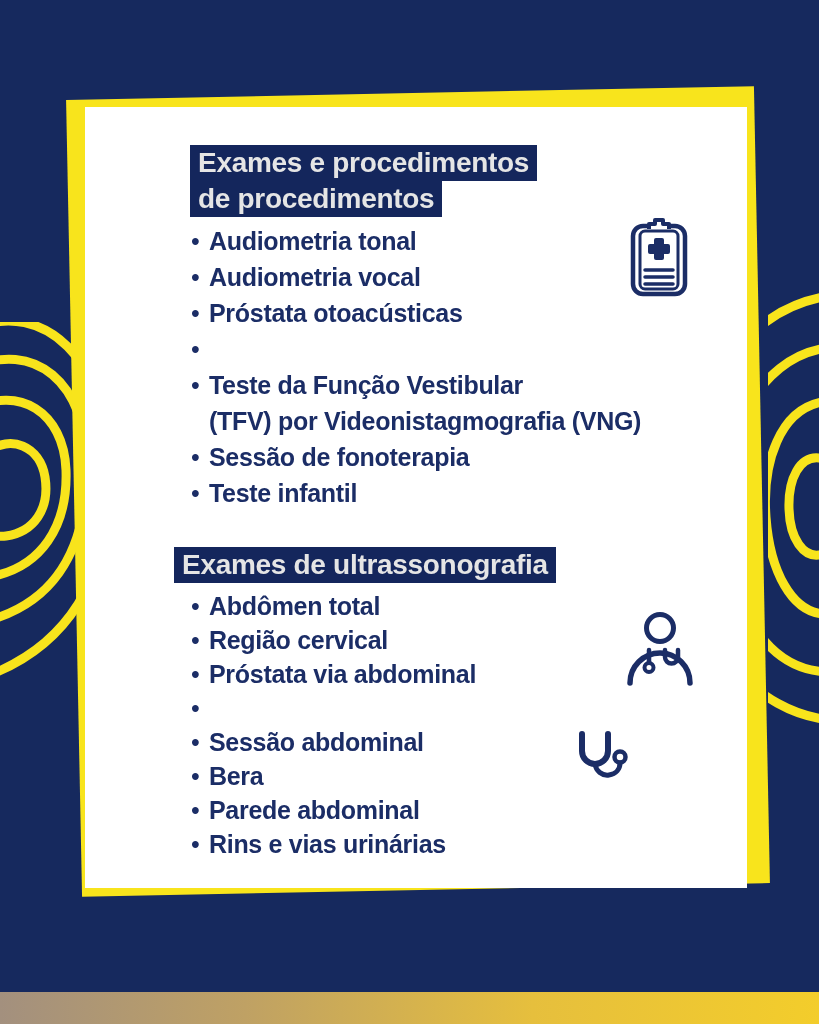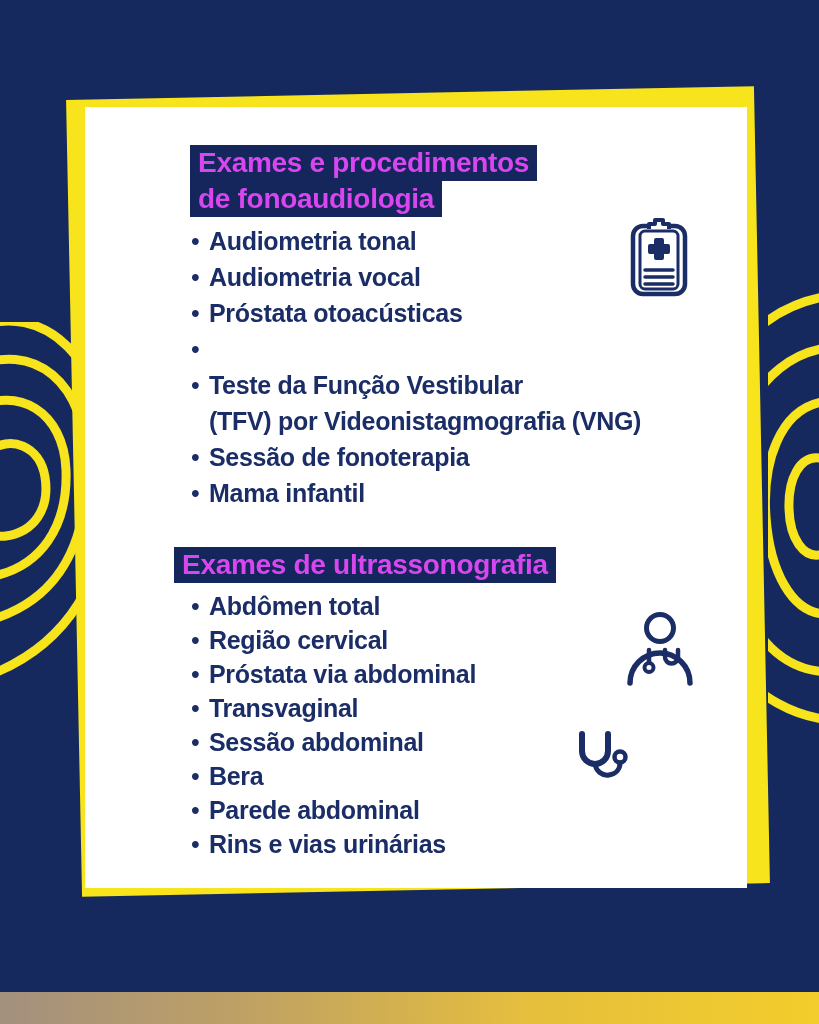--- a/index.html
+++ b/index.html
@@ -18,21 +18,21 @@
     position:absolute; left:74px; top:93px; width:688px; height:797px;
     background:#f8e41c; transform:rotate(-1.15deg);
   }
   .card{
     position:absolute; left:85px; top:107px; width:662px; height:781px;
     background:#ffffff;
   }
 
   .section-title{position:absolute; margin:0; font-size:28px; font-weight:bold; letter-spacing:-0.3px;}
   .title-line{
-    display:block; width:fit-content; background:#14265c; color:#d946ef;
+    display:block; width:fit-content; background:#14265c; color:#e5e5e5;
     line-height:36px; padding:0 8px; white-space:nowrap;
   }
   .title-1{left:105px; top:38px;}
   .title-2{left:89px; top:440px;}
 
   .items{position:absolute; margin:0; padding:0; list-style:none; width:545px; color:#1b2d66;}
   .items li{display:flex; align-items:flex-start;}
   .bullet{width:18px; flex:0 0 18px; text-align:left;}
   .item-text{white-space:pre-line; font-weight:bold; letter-spacing:-0.3px;}
   .list-1{left:106px; top:116px; font-size:25px; line-height:36px;}
@@ -69,21 +69,21 @@
   </svg>
 
   <div class="frame"></div>
 
   <div class="card">
 
     <h2 class="section-title title-1">
 
         <span class="title-line">Exames e procedimentos</span>
 
-        <span class="title-line">de fonoaudiologia</span>
+        <span class="title-line">de procedimentos</span>
       </h2>
 
     <ul class="items list-1">
 
         <li>
           <span class="bullet">•</span>
           <span class="item-text">Audiometria tonal</span>
         </li>
 
         <li>
@@ -106,21 +106,21 @@
 (TFV) por Videonistagmografia (VNG)</span>
         </li>
 
         <li>
           <span class="bullet">•</span>
           <span class="item-text">Sessão de fonoterapia</span>
         </li>
 
         <li>
           <span class="bullet">•</span>
-          <span class="item-text">Mama infantil</span>
+          <span class="item-text">Teste infantil</span>
         </li>
       </ul>
 
     <h2 class="section-title title-2">
 
         <span class="title-line">Exames de ultrassonografia</span>
       </h2>
 
     <ul class="items list-2">
 
@@ -134,21 +134,20 @@
           <span class="item-text">Região cervical</span>
         </li>
 
         <li>
           <span class="bullet">•</span>
           <span class="item-text">Próstata via abdominal</span>
         </li>
 
         <li>
           <span class="bullet">•</span>
-          <span class="item-text">Transvaginal</span>
         </li>
 
         <li>
           <span class="bullet">•</span>
           <span class="item-text">Sessão abdominal</span>
         </li>
 
         <li>
           <span class="bullet">•</span>
           <span class="item-text">Bera</span>

